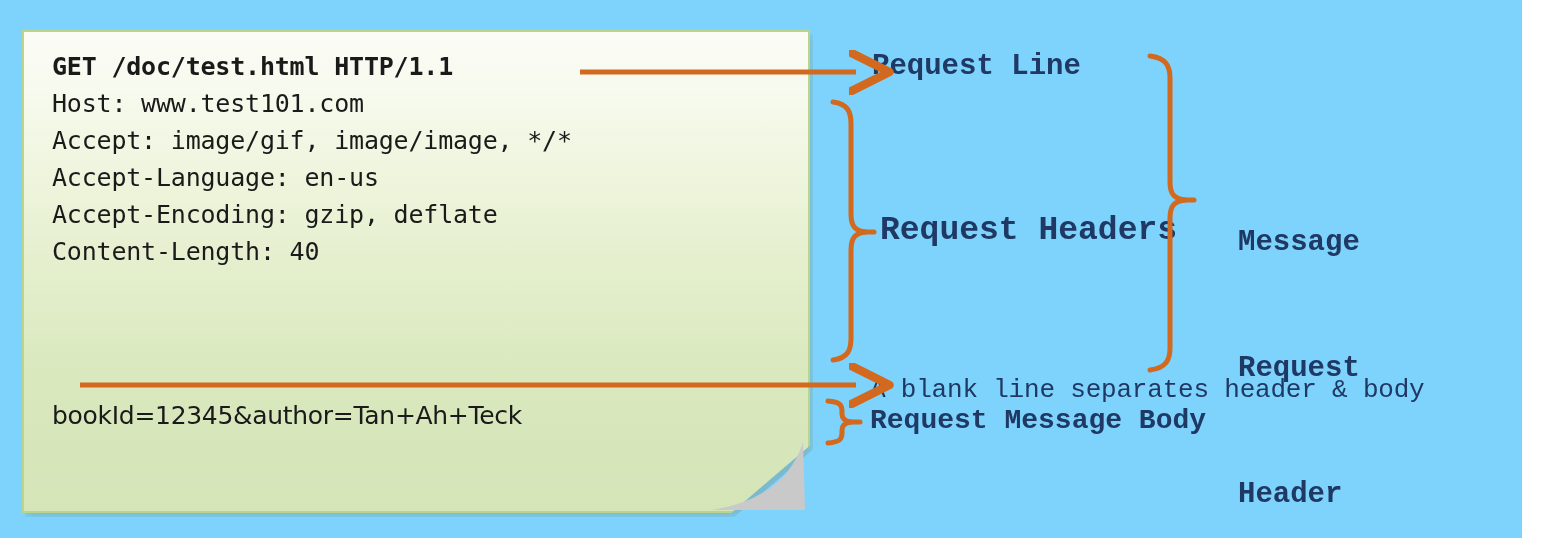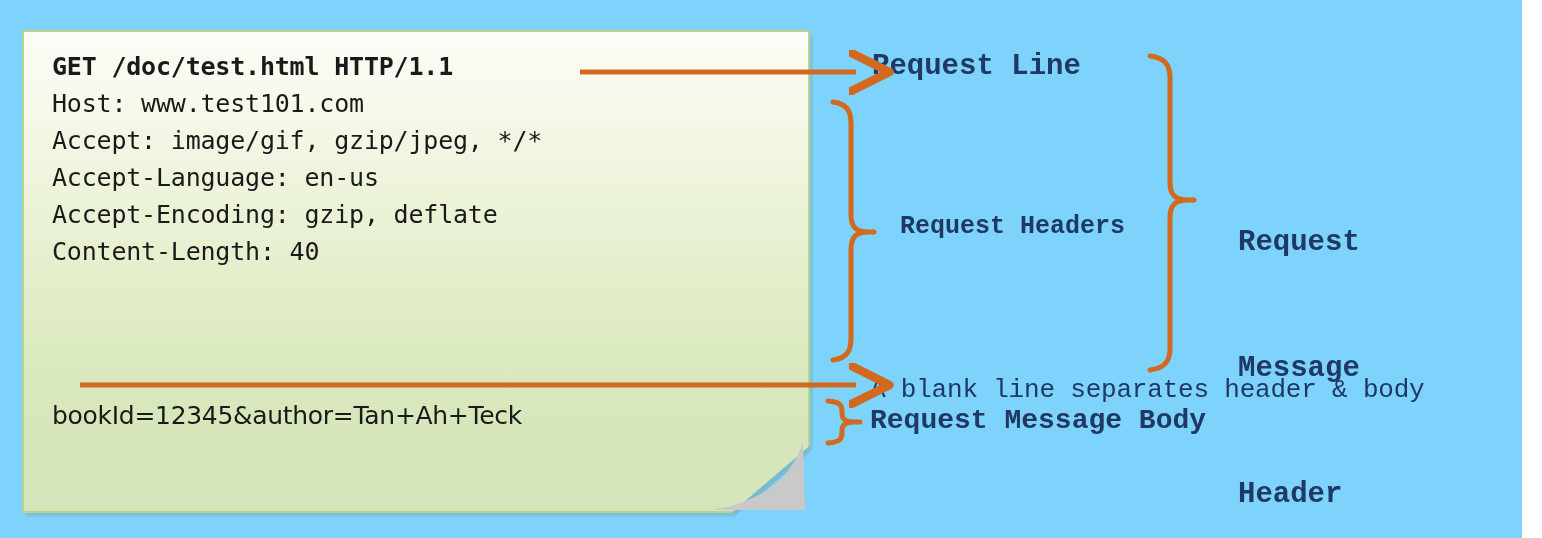--- a/index.html
+++ b/index.html
@@ -113,23 +113,23 @@
     font-family: Liberation Mono, monospace;
     font-weight: bold;
     white-space: pre;
   }
   #label-request-line {
     left: 872px;
     top: 50px;
     font-size: 29px;
   }
   #label-request-headers {
-    left: 900px;
+    left: 880px;
     top: 212px;
-    font-size: 25px;
+    font-size: 33px;
   }
   #label-request-message-header {
     left: 1238px;
     top: 138px;
     font-size: 29px;
     line-height: 42px;
   }
   #label-blank-line {
     left: 870px;
     top: 375px;
@@ -153,21 +153,21 @@
   <div id="note-card"></div>
 
   <svg id="note-fold" viewBox="0 0 104 76">
     <path d="M 96 0 C 86 40 58 64 6 72 L 0 76 L 104 76 Z" fill="none"></path>
     <path d="M 95 2 C 84 38 54 62 4 70 L 97 70 Z" fill="#c9c9c9"></path>
   </svg>
 
   <div id="message-block">
     <div class="msg-line request-line">GET /doc/test.html HTTP/1.1</div>
     <div class="msg-line">Host: www.test101.com</div>
-    <div class="msg-line">Accept: image/gif, gzip/jpeg, */*</div>
+    <div class="msg-line">Accept: image/gif, image/image, */*</div>
     <div class="msg-line">Accept-Language: en-us</div>
     <div class="msg-line">Accept-Encoding: gzip, deflate</div>
     <div class="msg-line">Content-Length: 40</div>
     <div id="blank-line-gap"></div>
   </div>
 
   <div id="message-body-line">bookId=12345&amp;author=Tan+Ah+Teck</div>
 
   <svg id="annotations" viewBox="0 0 1542 538">
     <defs>
@@ -217,22 +217,22 @@
       <line x1="851" y1="422" x2="860" y2="422"></line>
     </g>
   </svg>
 
   <div id="annotations-text">
     <div class="anno-label" id="label-request-line">Request Line</div>
 
     <div class="anno-label" id="label-request-headers">Request Headers</div>
 
     <div class="anno-label" id="label-request-message-header">
+      <div>Message</div>
       <div>Request</div>
-      <div>Message</div>
       <div>Header</div>
     </div>
 
     <div class="anno-label" id="label-blank-line">A blank line separates header &amp; body</div>
 
     <div class="anno-label" id="label-message-body">Request Message Body</div>
   </div>
 
 </div>
 

